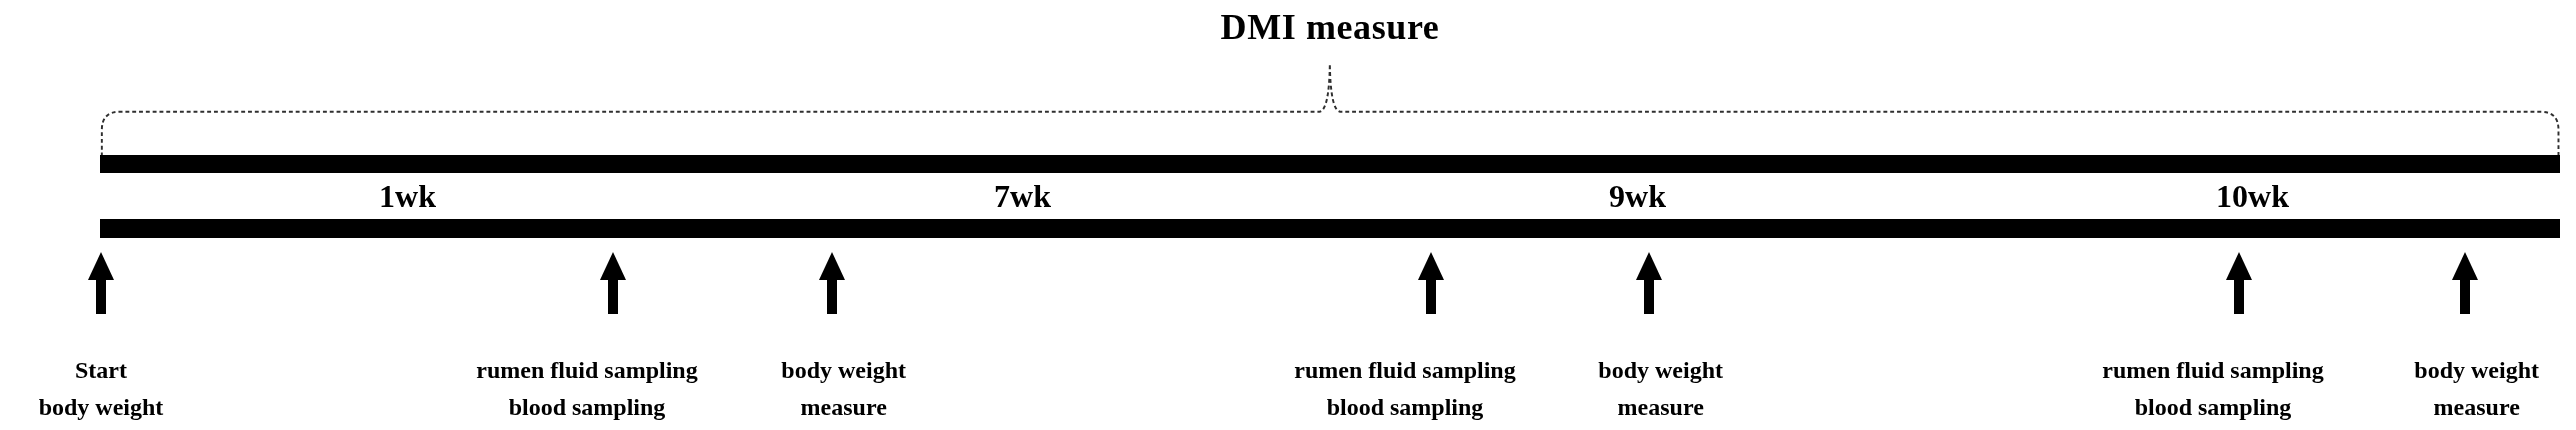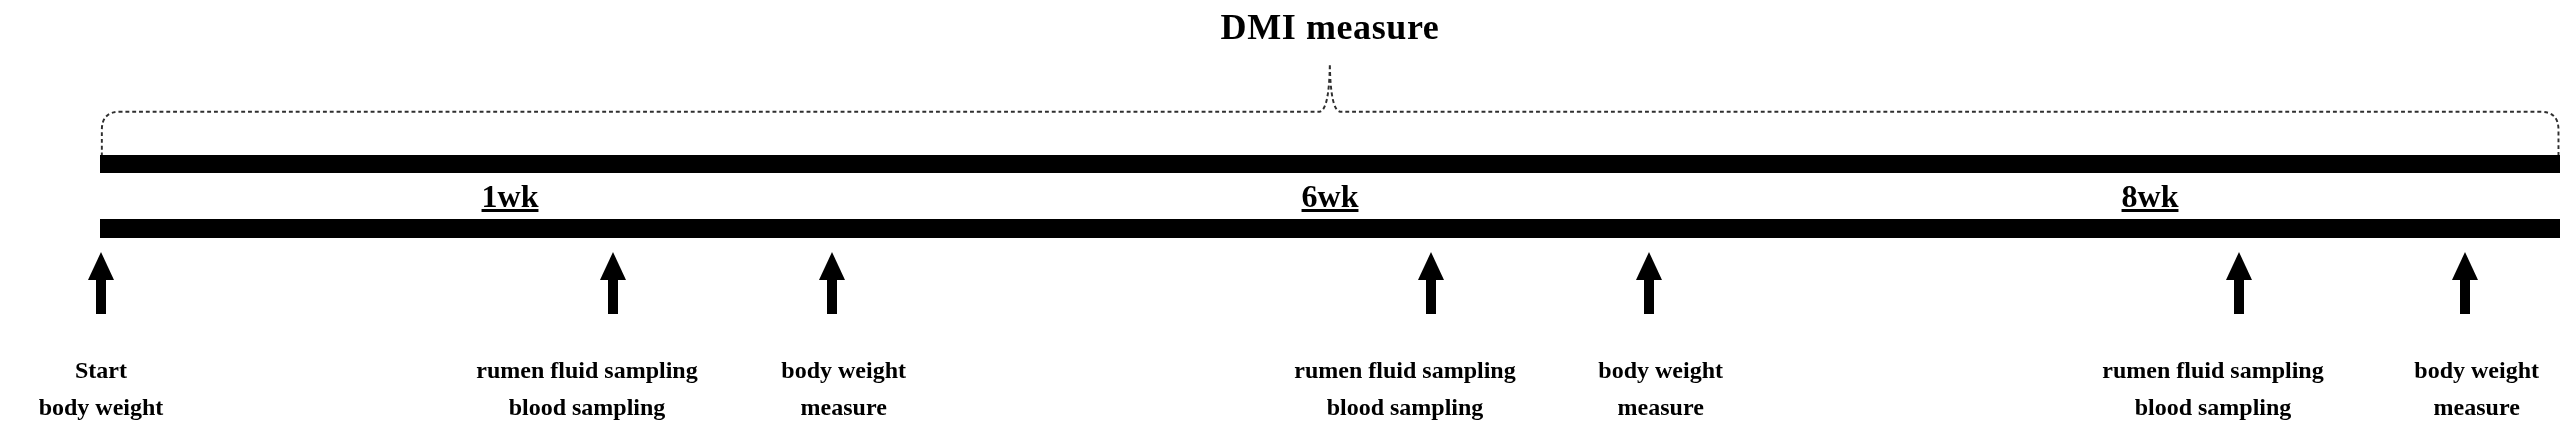--- a/index.html
+++ b/index.html
@@ -51,21 +51,20 @@
   .bar-bottom { top: 219px; height: 19px; }
 
   
   .weeks {
     position: absolute;
     left: 100px;
     top: 173px;
     width: 2460px;
     height: 46px;
     display: flex;
-    text-decoration: underline;
   }
   .week {
     flex: 1;
     display: flex;
     align-items: center;
     justify-content: center;
     font-size: 32px;
     white-space: nowrap;
   }
 
@@ -116,22 +115,23 @@
   <svg class="brace-svg" viewBox="0 0 3971 664" xmlns="http://www.w3.org/2000/svg" aria-hidden="true">
     <path class="brace-path" d="M 157 241 L 157 200 Q 157 172 185 172
              L 2034 172 Q 2049 170 2050 98 Q 2051 170 2066 172
              L 3916 172 Q 3944 172 3944 200 L 3944 241"></path>
   </svg>
 
   <div class="bar bar-top"></div>
 
   <div class="weeks">
     <div class="week">1wk</div>
-    <div class="week">6wk</div>
-    <div class="week">8wk</div>
+    <div class="week">7wk</div>
+    <div class="week">9wk</div>
+    <div class="week">10wk</div>
   </div>
 
   <div class="bar bar-bottom"></div>
 
   <div class="event" style="left:101px">
     <div class="arrow">
       <div class="arrow-head"></div>
       <div class="arrow-stem"></div>
     </div>
     <div class="lines">

